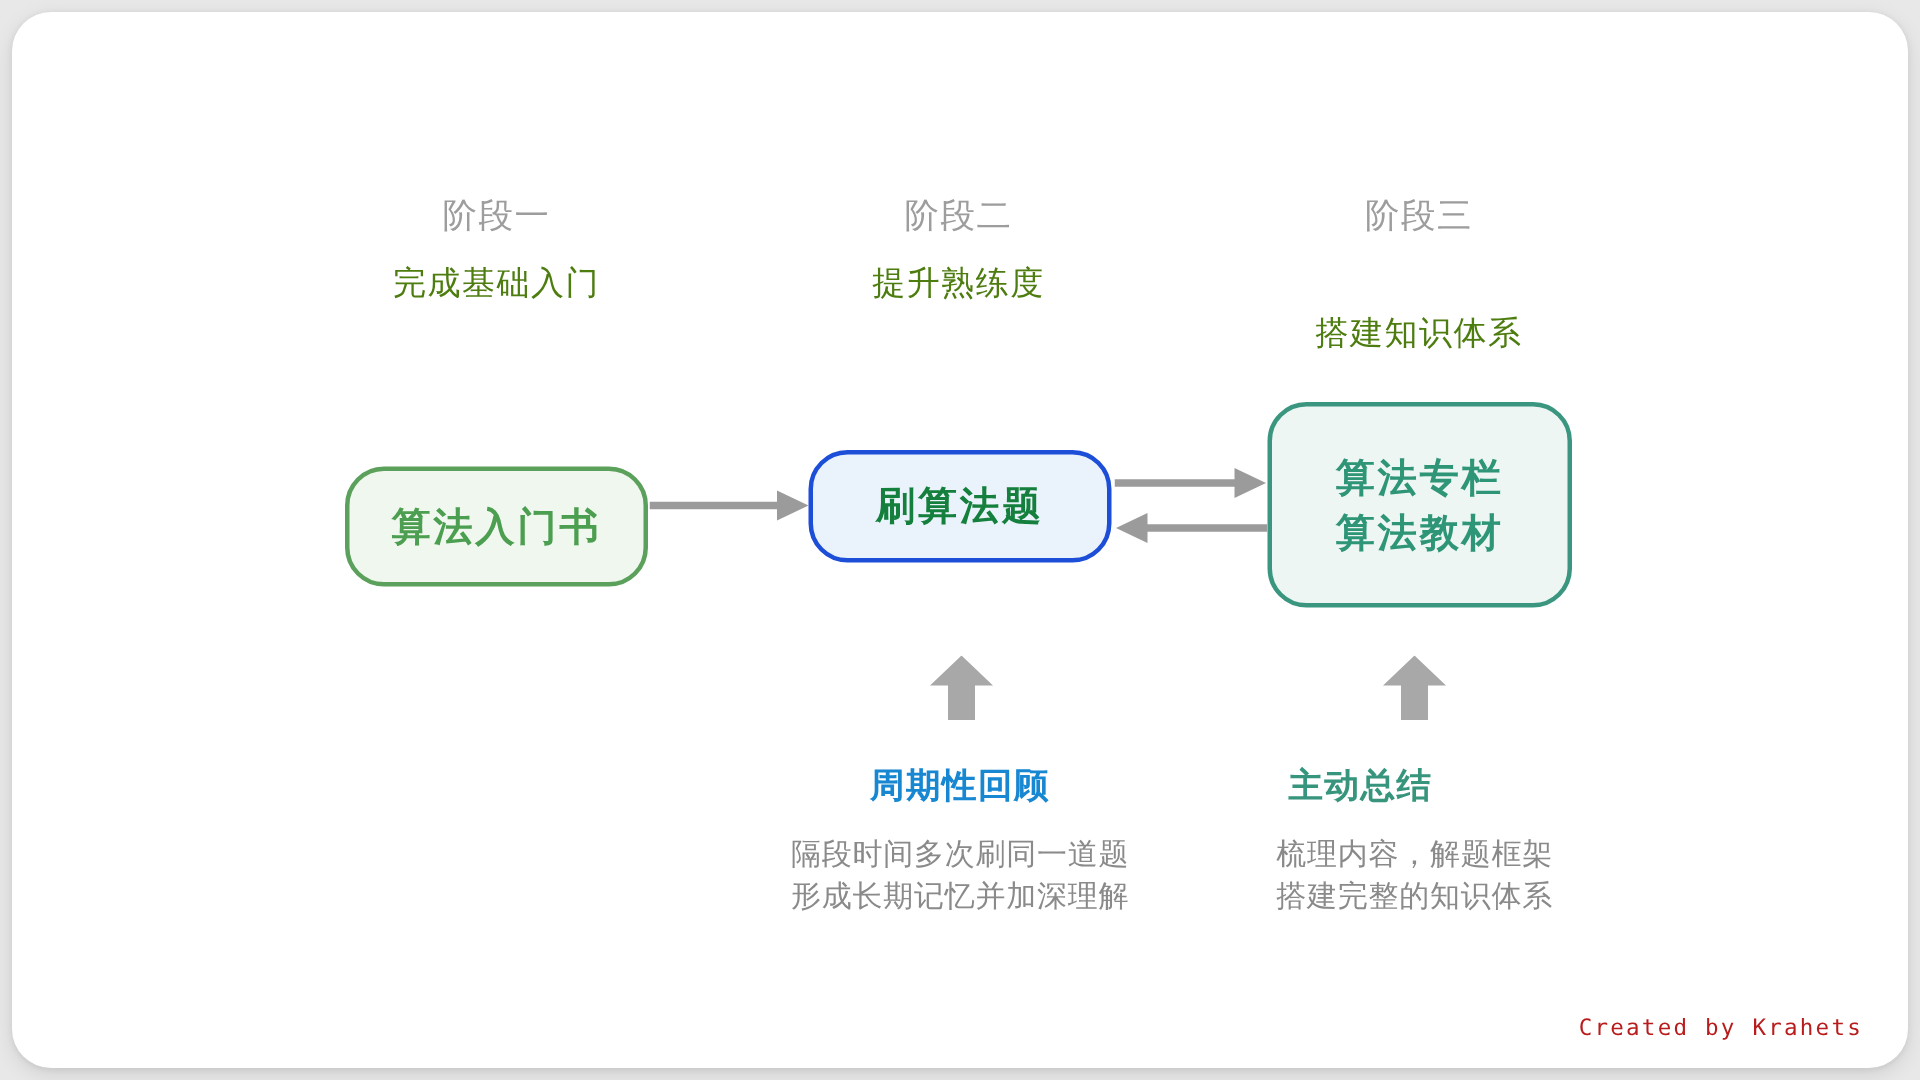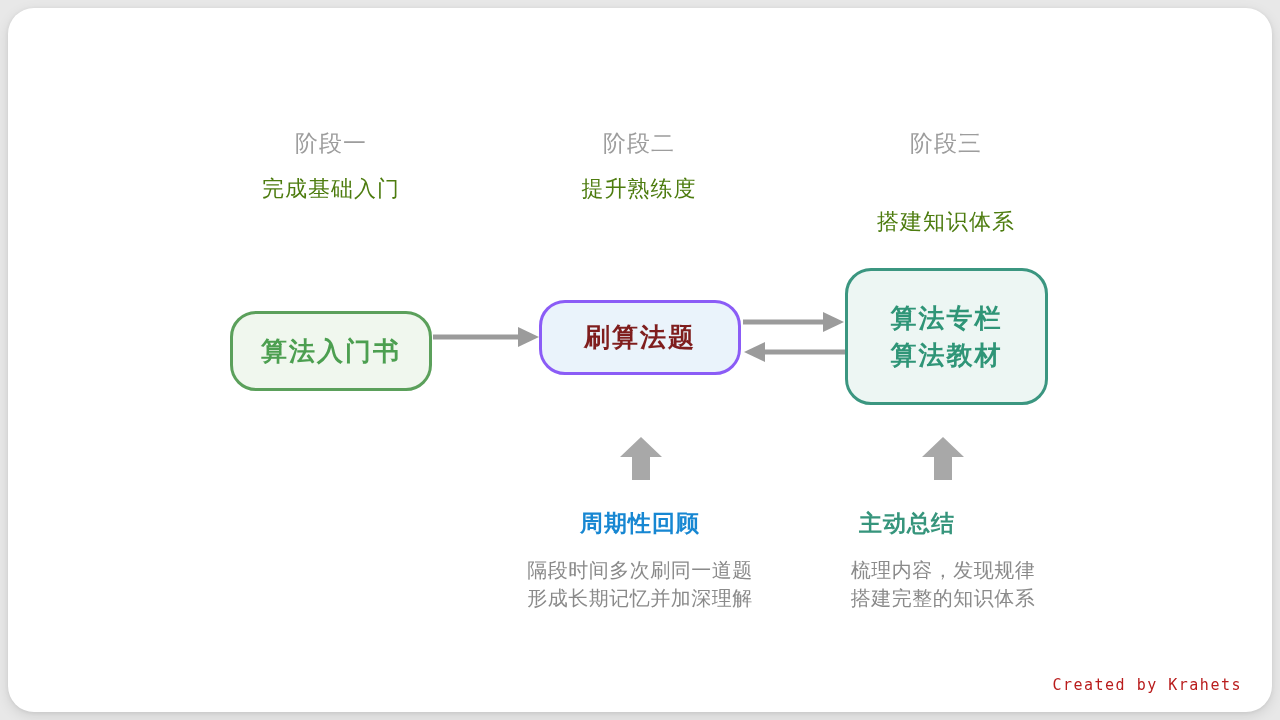--- a/index.html
+++ b/index.html
@@ -30,21 +30,21 @@
 
   .node {
     position: absolute;
     border-radius: 26px;
     display: flex; flex-direction: column;
     align-items: center; justify-content: center;
     font-weight: bold; font-size: 26px; letter-spacing: 2px;
     white-space: nowrap;
   }
   .node-green { border: 3px solid #5ba05b; background: #f0f7ee; color: #4c9f50; }
-  .node-blue  { border: 3px solid #8b5cf6; background: #eaf3fb; color: #7f1d1d; }
+  .node-blue  { border: 3px solid #1d4ed8; background: #eaf3fb; color: #15803d; }
   .node-teal  { border: 3px solid #3b9680; background: #edf6f3; color: #2f9577; }
   .node-teal .node-line { line-height: 37px; }
 
   .ann-title { font-size: 23px; font-weight: bold; letter-spacing: 1px; }
   .ann-title-blue { color: #1787d2; }
   .ann-title-teal { color: #36957c; }
   .ann-body { font-size: 20px; color: #8a8a8a; line-height: 28px; letter-spacing: 0.5px; }
 
   .credit {
     position: absolute; right: 38px; top: 676px;
@@ -105,17 +105,17 @@
 </svg>
 
 <div class="abs centered ann-title ann-title-blue" style="left:640px; top:508px;text-align:center;">周期性回顾</div>
 <div class="abs centered ann-body" style="left:640px; top:556px;">
   <div>隔段时间多次刷同一道题</div>
   <div>形成长期记忆并加深理解</div>
 </div>
 
 <div class="abs centered ann-title ann-title-teal" style="left:907px; top:508px;">主动总结</div>
 <div class="abs centered ann-body" style="left:943px; top:556px;">
-  <div>梳理内容，发现规律</div>
+  <div>梳理内容，解题框架</div>
   <div>搭建完整的知识体系</div>
 </div>
 
 <div class="credit">Created by Krahets</div>
 
 </body></html>

